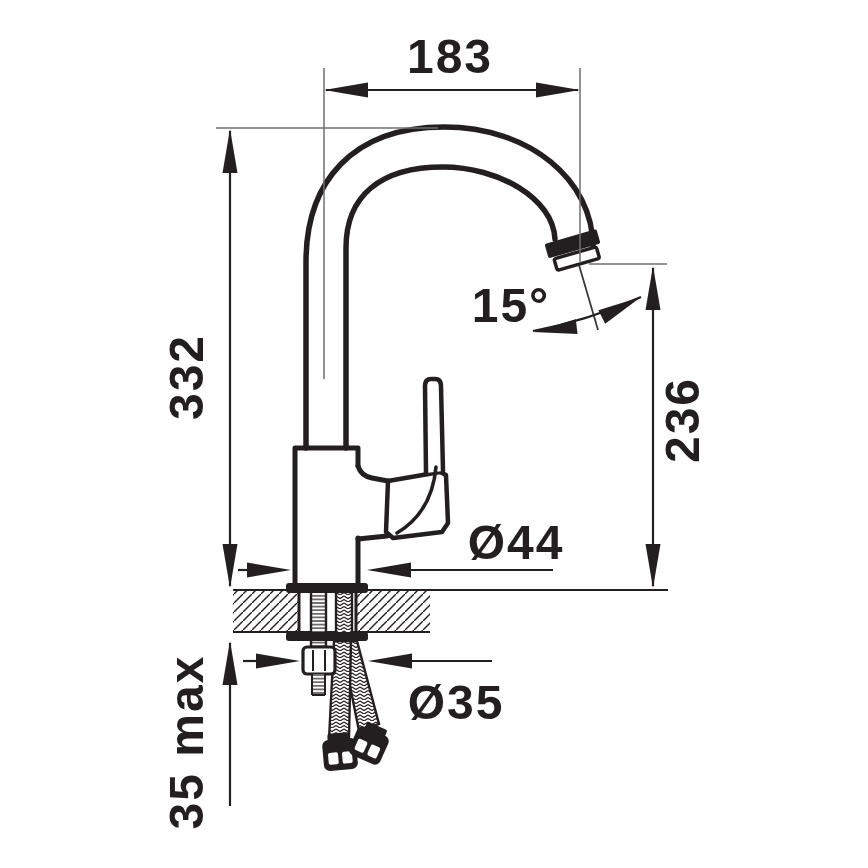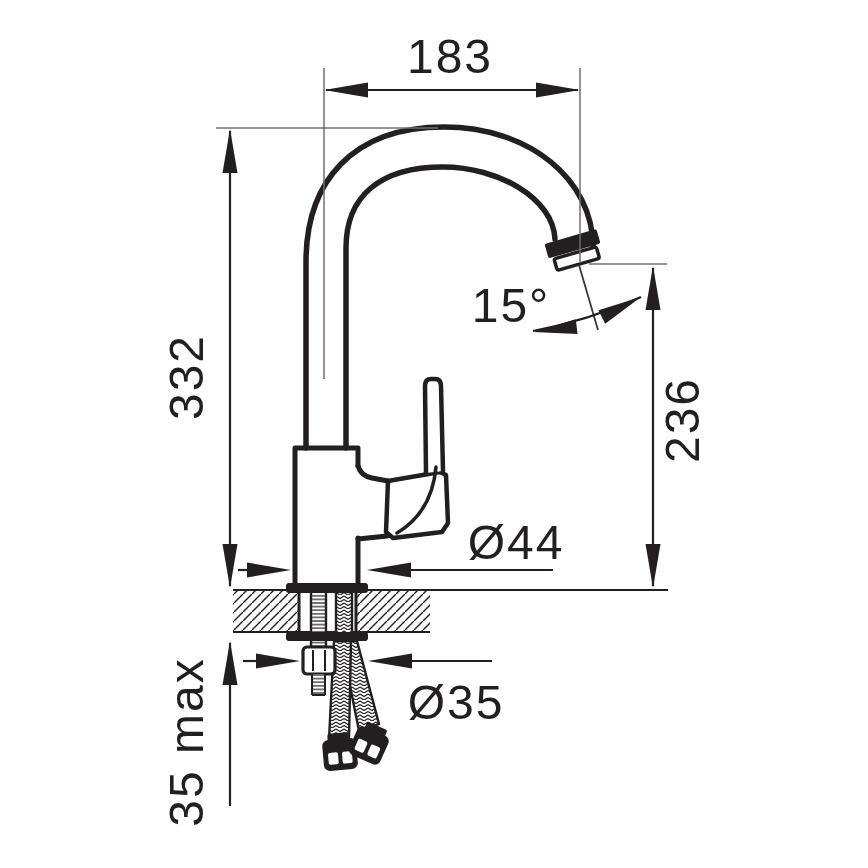--- a/index.html
+++ b/index.html
@@ -1,21 +1,21 @@
 <!DOCTYPE html>
 <html><head>
 <meta charset="utf-8">
 <style>
   :root{
     --ink:#231f20;
     --ext:#6f6f6f;
     --bg:#ffffff;
   }
   html,body{margin:0;padding:0;background:var(--bg);}
-  .stage{width:768px;height:868px;background:var(--bg);position:relative;overflow:hidden;}
+  .stage{width:768px;height:868px;background:var(--bg);position:relative;overflow:hidden;font-weight:bold;}
   svg{display:block;}
   text{
     font-family:"Liberation Sans","DejaVu Sans",sans-serif;
     fill:var(--ink);
     font-size:48px;
     letter-spacing:2px;
   }
   .dimline{stroke:var(--ink);stroke-width:2.2;fill:none;}
   .extline{stroke:var(--ext);stroke-width:1.5;fill:none;}
   .arrow{fill:var(--ink);stroke:none;}

